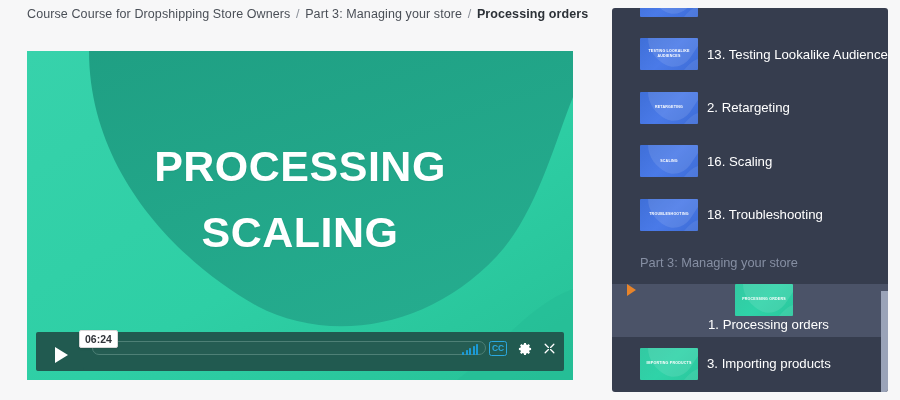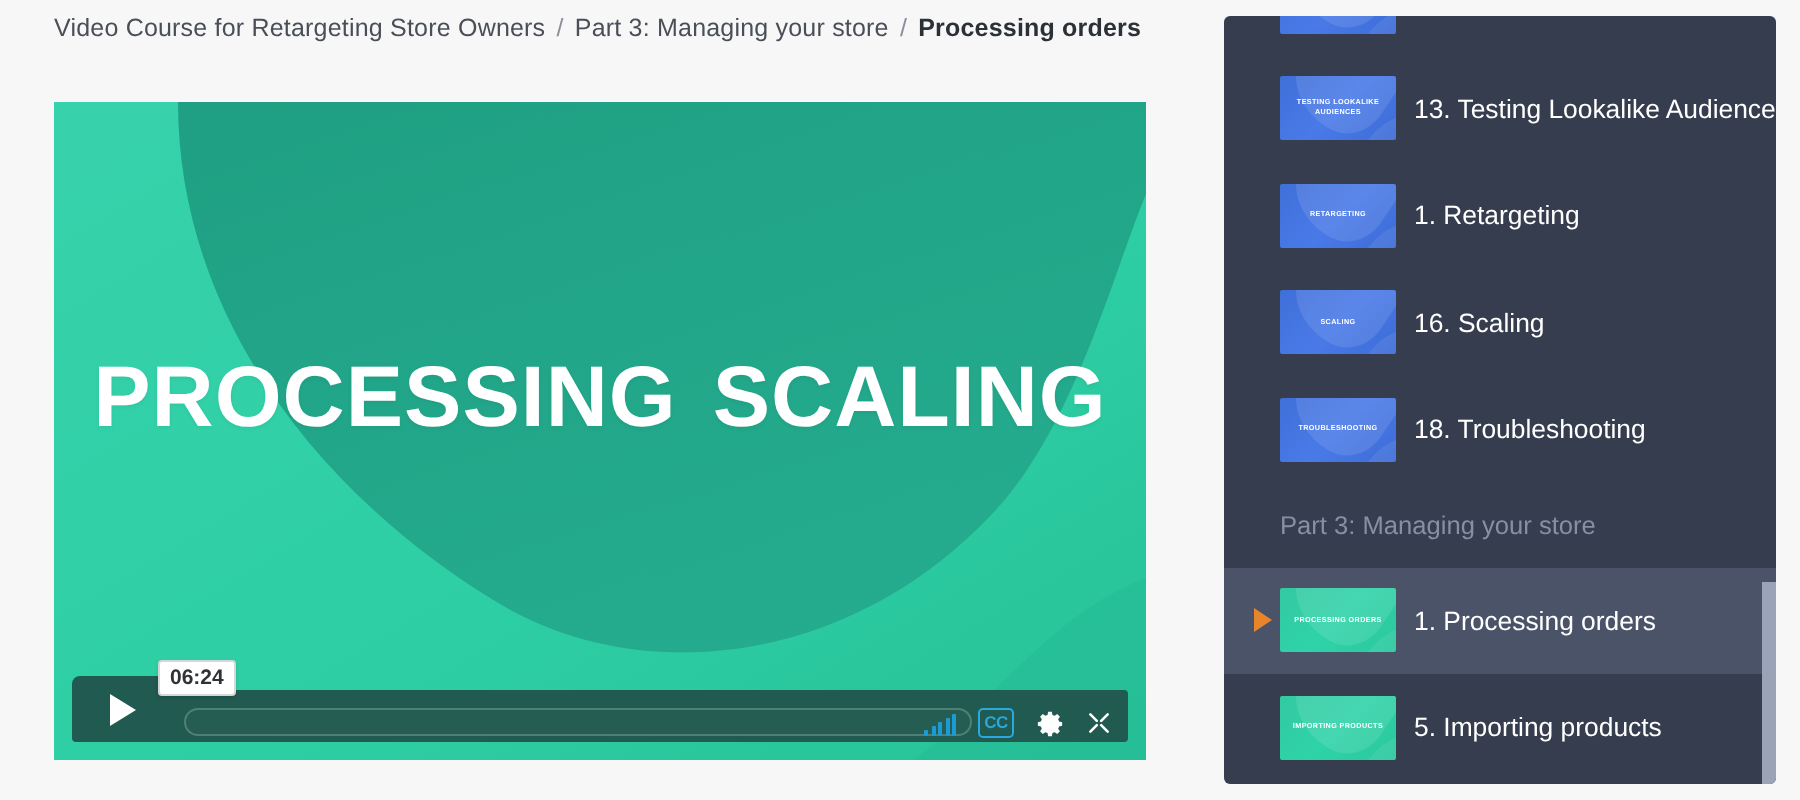--- a/index.html
+++ b/index.html
@@ -51,21 +51,21 @@
     height: 100%;
     display: block;
   }
   .player .title-block {
     position: absolute;
     left: 0;
     top: 0;
     width: 100%;
     height: 100%;
     display: flex;
-    flex-direction: row;
+    flex-direction: column;
     align-items: center;
     justify-content: center;
     gap: 18px;
     padding-bottom: 34px;
     box-sizing: border-box;
   }
   .player .title-line {
     color: #ffffff;
     font-size: 43px;
     font-weight: bold;
@@ -74,21 +74,21 @@
     text-align: center;
     text-shadow: 0 1px 2px rgba(0,0,0,0.05);
   }
 
   
   .controlbar {
     position: absolute;
     left: 9px;
     bottom: 9px;
     width: 528px;
-    height: 26px;
+    height: 39px;
     background: #215a50;
     border-radius: 2px;
     display: flex;
     align-items: center;
   }
   .progress-track {
     position: absolute;
     left: 56px;
     right: 78px;
     top: 9px;
@@ -185,21 +185,21 @@
     width: 276px;
   }
   .sb-item {
     position: relative;
     height: 53.5px;
     display: flex;
     align-items: center;
     box-sizing: border-box;
     padding-left: 28px;
   }
-  .sb-item.active { background: #4b5368; }
+  .sb-item.active { background: #4b5368; flex-direction: column; }
   .sb-item .marker {
     position: absolute;
     left: 15px;
     width: 0; height: 0;
     border-left: 9px solid #e8842a;
     border-top: 6px solid transparent;
     border-bottom: 6px solid transparent;
   }
   .thumb {
     position: relative;
@@ -264,21 +264,21 @@
     background: #9aa3b8;
     border-radius: 0;
   }
 </style>
 </head>
 <body>
 
 <div id="root">
 
   <div class="breadcrumb">
-    <span class="crumb">Video Course for Retargeting Store Owners</span>
+    <span class="crumb">Course Course for Dropshipping Store Owners</span>
     <span class="sep">/</span>
     <span class="crumb">Part 3: Managing your store</span>
     <span class="sep">/</span>
     <span class="current">Processing orders</span>
   </div>
 
   <div class="player">
 
     <svg class="wave-svg" viewBox="0 0 546 329" preserveAspectRatio="none">
       <defs>
@@ -357,21 +357,21 @@
           <div class="sb-label">13. Testing Lookalike Audiences</div>
         </div>
         <div class="sb-item">
           <div class="thumb">
             <svg class="thumb-wave" viewBox="0 0 58 32" preserveAspectRatio="none">
               <path d="M8 0 C8 12 16 22 26 27 C34 31 44 28 50 20 L58 8 L58 0 Z" fill="#ffffff" opacity="0.10"></path>
               <path d="M44 32 C48 27 52 23 58 21 L58 32 Z" fill="#ffffff" opacity="0.08"></path>
             </svg>
             <div class="cap">RETARGETING</div>
           </div>
-          <div class="sb-label">1. Retargeting</div>
+          <div class="sb-label">2. Retargeting</div>
         </div>
         <div class="sb-item">
           <div class="thumb">
             <svg class="thumb-wave" viewBox="0 0 58 32" preserveAspectRatio="none">
               <path d="M8 0 C8 12 16 22 26 27 C34 31 44 28 50 20 L58 8 L58 0 Z" fill="#ffffff" opacity="0.10"></path>
               <path d="M44 32 C48 27 52 23 58 21 L58 32 Z" fill="#ffffff" opacity="0.08"></path>
             </svg>
             <div class="cap">SCALING</div>
           </div>
           <div class="sb-label">16. Scaling</div>
@@ -399,21 +399,21 @@
           <div class="sb-label">1. Processing orders</div>
         </div>
         <div class="sb-item">
           <div class="thumb green">
             <svg class="thumb-wave" viewBox="0 0 58 32" preserveAspectRatio="none">
               <path d="M8 0 C8 12 16 22 26 27 C34 31 44 28 50 20 L58 8 L58 0 Z" fill="#ffffff" opacity="0.10"></path>
               <path d="M44 32 C48 27 52 23 58 21 L58 32 Z" fill="#ffffff" opacity="0.08"></path>
             </svg>
             <div class="cap">IMPORTING PRODUCTS</div>
           </div>
-          <div class="sb-label">5. Importing products</div>
+          <div class="sb-label">3. Importing products</div>
         </div>
       </div>
     <div class="scrollbar-track">
       <div class="scrollbar-thumb"></div>
     </div>
   </div>
 
 </div>
 
 </body></html>

